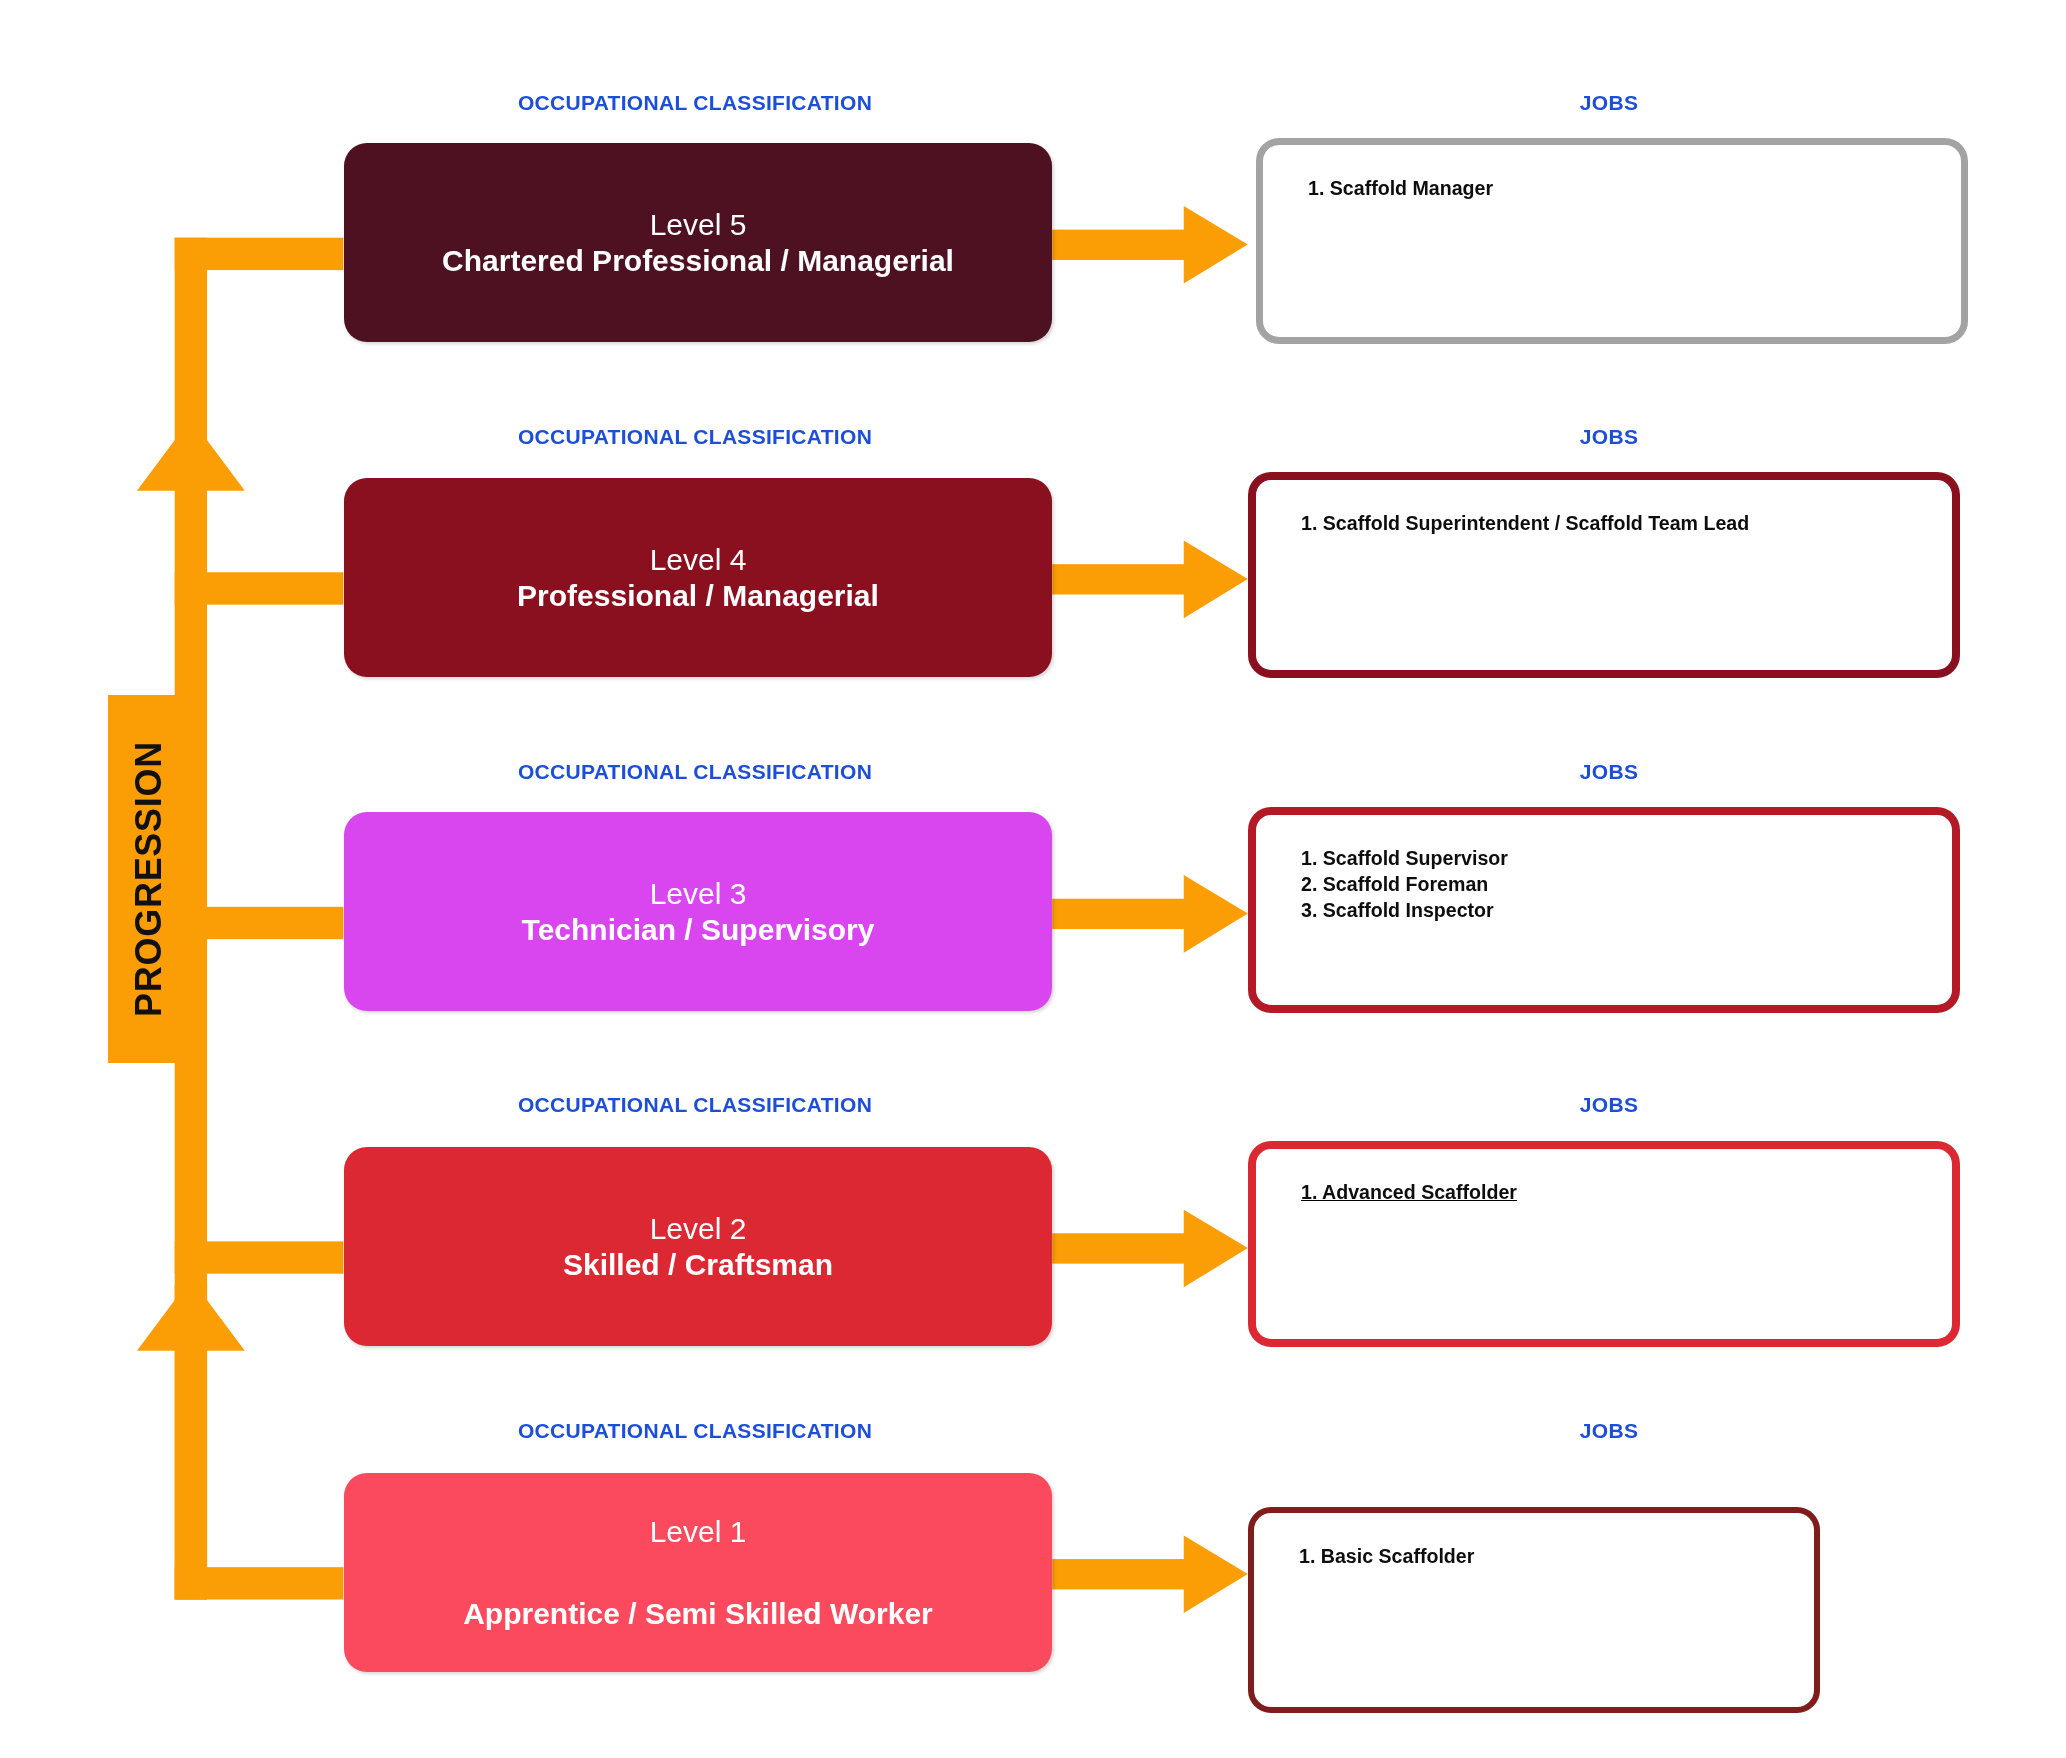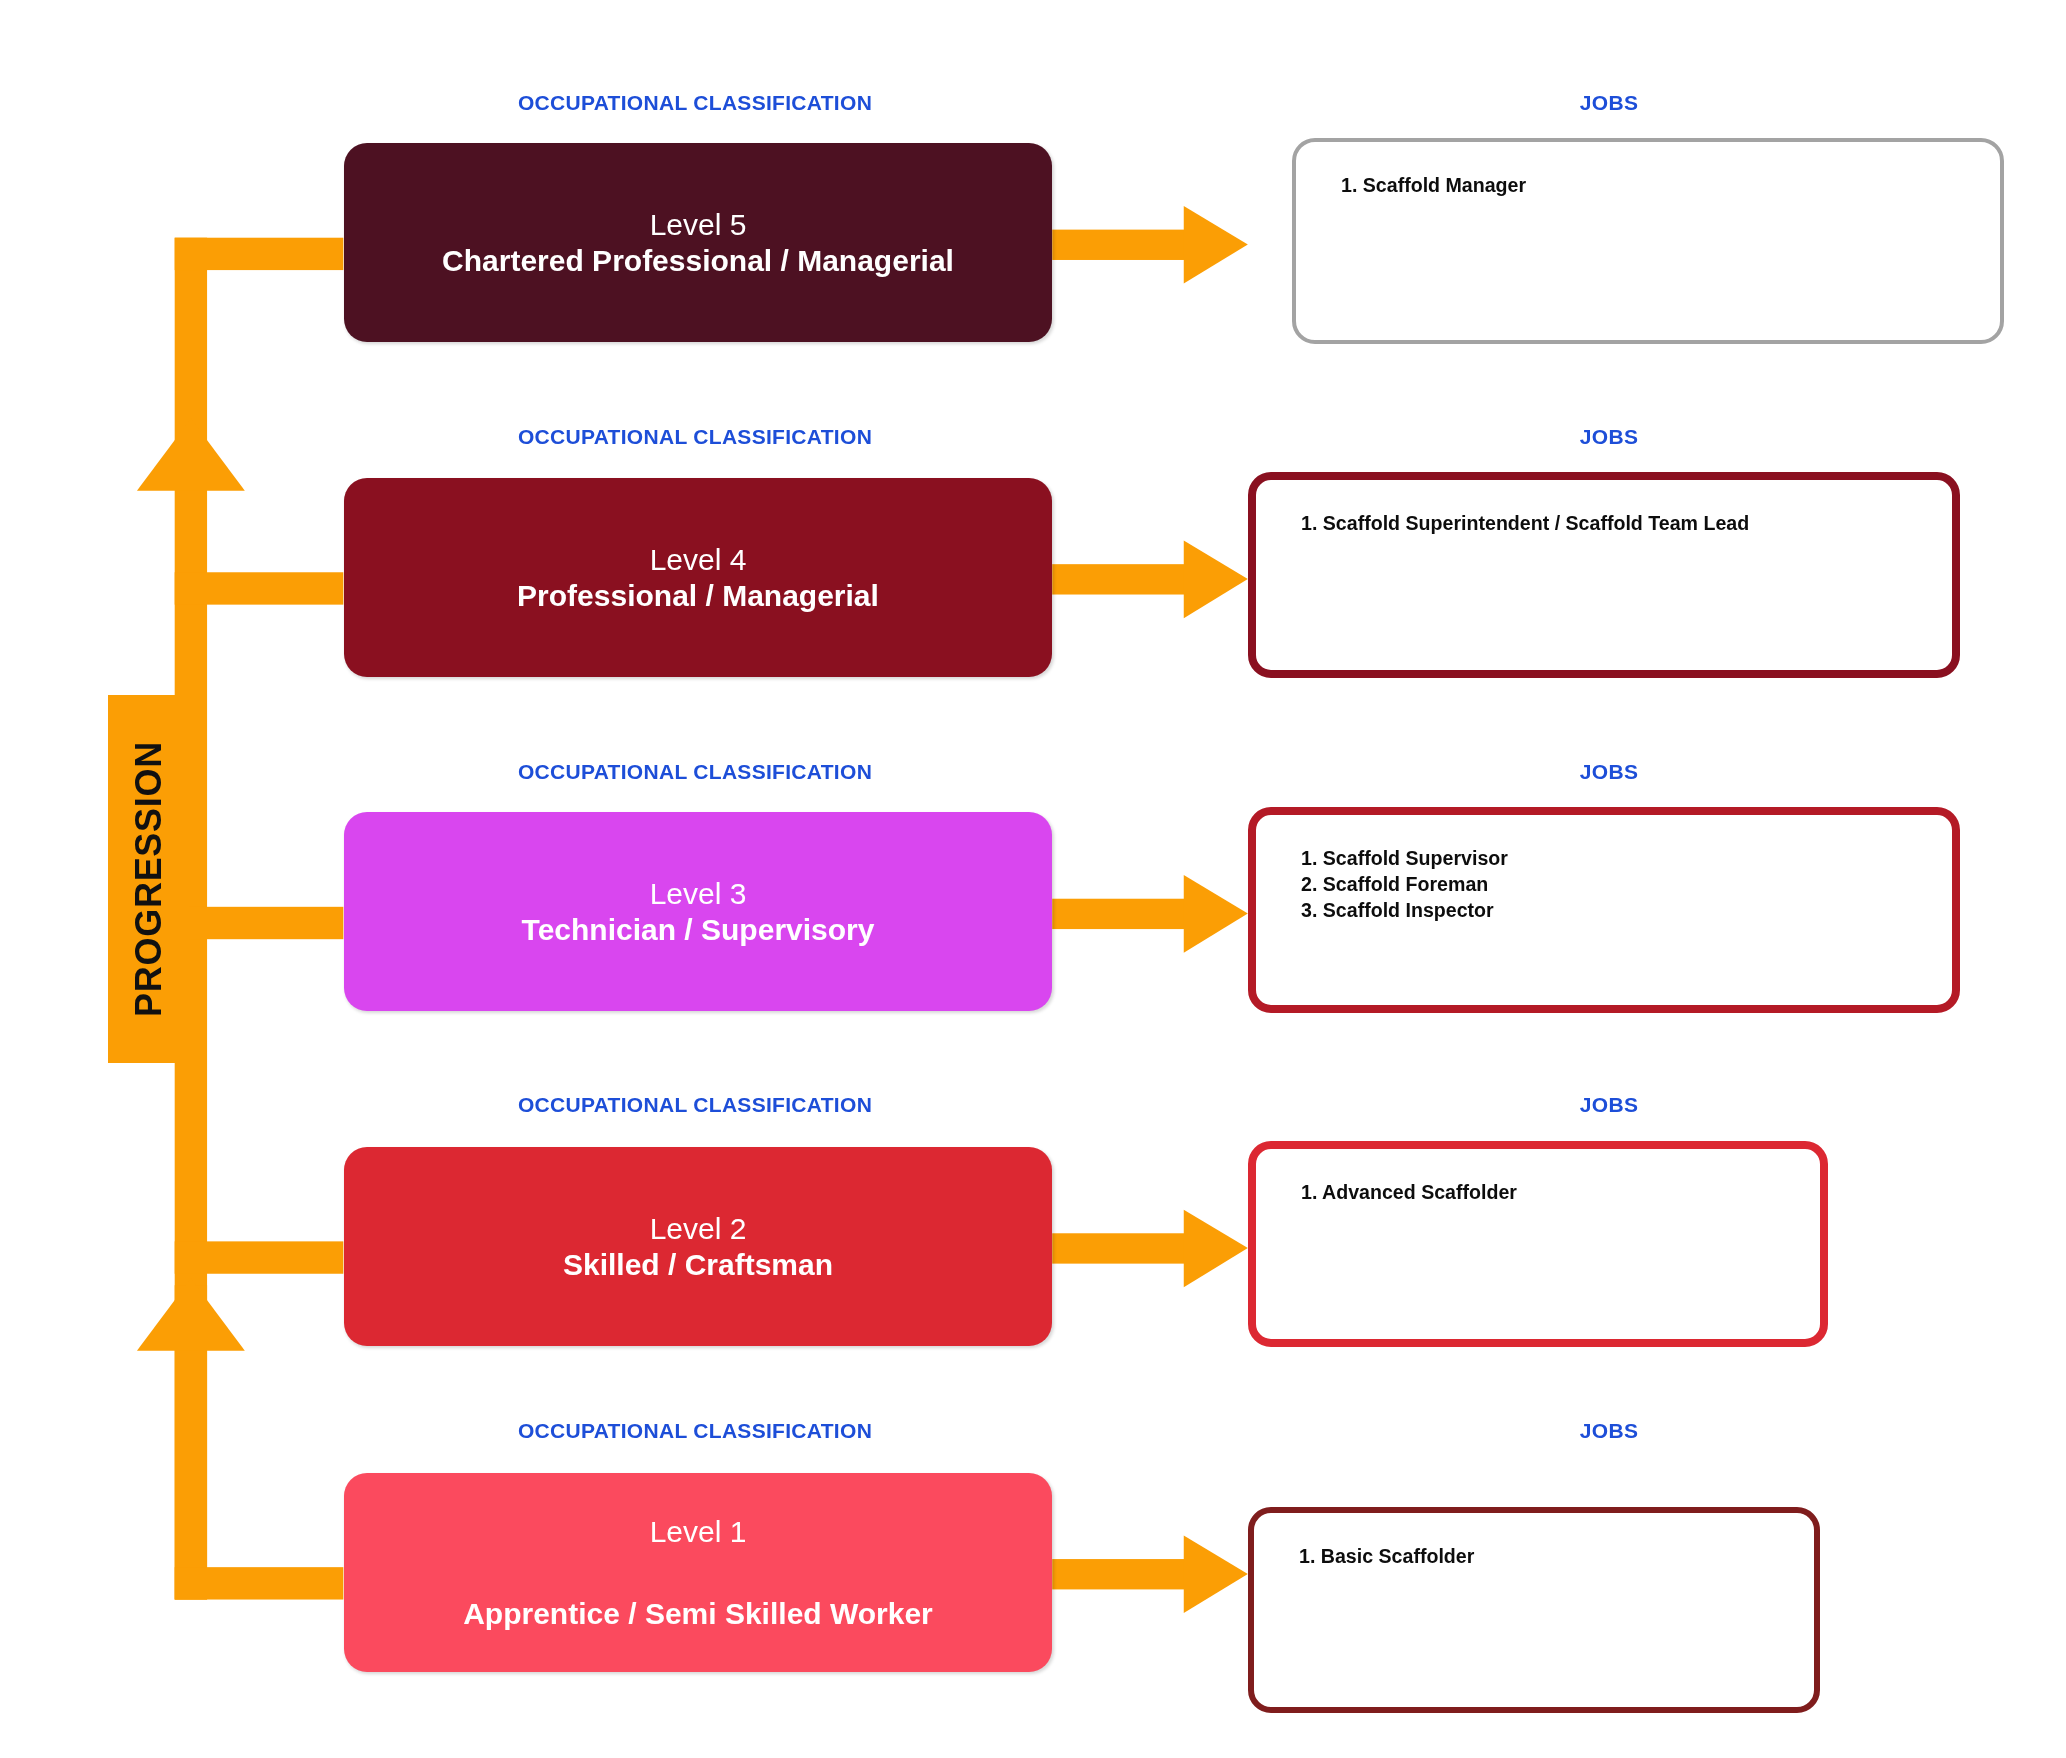--- a/index.html
+++ b/index.html
@@ -141,21 +141,21 @@
   </div>
 
   <div class="col-header" style="left:695px; top:91px;">OCCUPATIONAL CLASSIFICATION</div>
   <div class="col-header" style="left:1609px; top:91px;">JOBS</div>
 
   <div class="level-box" style="left:344px; top:143px; width:708px; height:199px; background:#4D1122;">
     <div class="level-line1">Level 5</div>
     <div class="level-line2">Chartered Professional / Managerial</div>
   </div>
 
-  <div class="jobs-box" style="left:1292px; top:138px; width:712px; height:206px; border:4px solid #a3a3a3;">
+  <div class="jobs-box" style="left:1256px; top:138px; width:712px; height:206px; border:7px solid #a3a3a3;">
     <div class="job-item">1. Scaffold Manager</div>
   </div>
 
   <div class="col-header" style="left:695px; top:425px;">OCCUPATIONAL CLASSIFICATION</div>
   <div class="col-header" style="left:1609px; top:425px;">JOBS</div>
 
   <div class="level-box" style="left:344px; top:478px; width:708px; height:199px; background:#8A1020;">
     <div class="level-line1">Level 4</div>
     <div class="level-line2">Professional / Managerial</div>
   </div>
@@ -179,21 +179,21 @@
   </div>
 
   <div class="col-header" style="left:695px; top:1093px;">OCCUPATIONAL CLASSIFICATION</div>
   <div class="col-header" style="left:1609px; top:1093px;">JOBS</div>
 
   <div class="level-box" style="left:344px; top:1147px; width:708px; height:199px; background:#DC2832;">
     <div class="level-line1">Level 2</div>
     <div class="level-line2">Skilled / Craftsman</div>
   </div>
 
-  <div class="jobs-box" style="left:1248px; top:1141px; width:580px; height:206px; border:8px solid #DC2832;">
+  <div class="jobs-box" style="left:1248px; top:1141px; width:712px; height:206px; border:8px solid #DC2832;text-decoration:underline;">
     <div class="job-item">1. Advanced Scaffolder</div>
   </div>
 
   <div class="col-header" style="left:695px; top:1419px;">OCCUPATIONAL CLASSIFICATION</div>
   <div class="col-header" style="left:1609px; top:1419px;">JOBS</div>
 
   <div class="level-box" style="left:344px; top:1473px; width:708px; height:199px; background:#FB4A5E;gap:47px;">
     <div class="level-line1">Level 1</div>
     <div class="level-line2">Apprentice / Semi Skilled Worker</div>
   </div>

